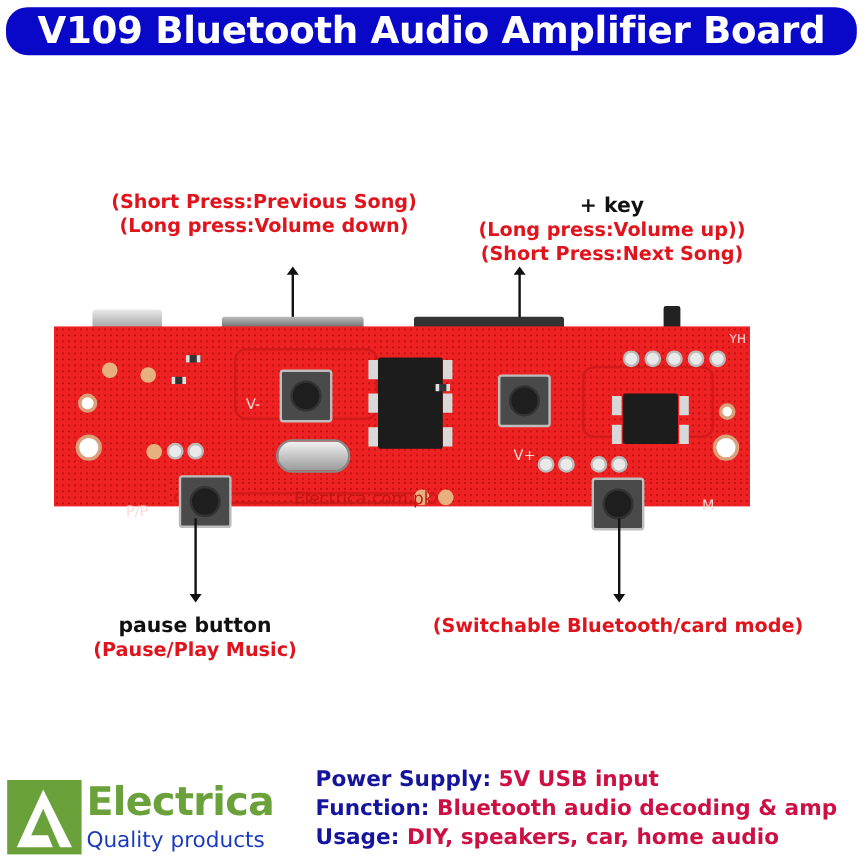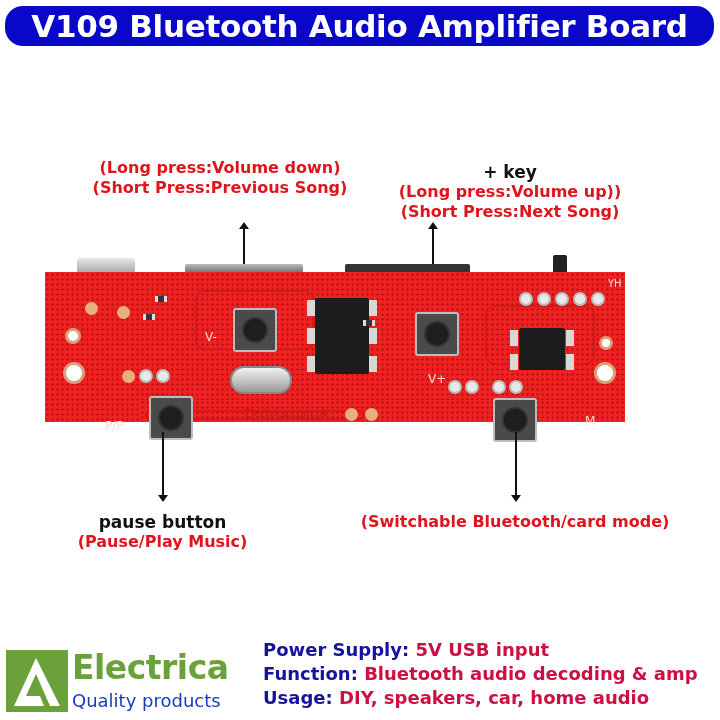--- a/index.html
+++ b/index.html
@@ -43,39 +43,39 @@
   .btn { position: absolute; width: 44px; height: 44px; background: #4a4a4a; border: 2px solid #bdbdbd; border-radius: 3px; }
   .btn::before { content: ""; position: absolute; left: 9px; top: 9px; width: 22px; height: 22px; border-radius: 50%; background: #1e1e1e; box-shadow: 0 0 0 2px #333; }
   .chip { position: absolute; background: #1c1c1c; border-radius: 2px; }
   .chip-pins { position: absolute; border-left: 8px dashed #d8d8d8; border-right: 8px dashed #d8d8d8; }
   .crystal { position: absolute; left: 185px; top: 116px; width: 62px; height: 28px; border-radius: 14px; background: linear-gradient(#f1f1f1,#9b9b9b); border: 2px solid #888; }
   .pad { position: absolute; width: 14px; height: 14px; border-radius: 50%; background: #e9e9e9; border: 2px solid #bbb; }
   .cpad { position: absolute; width: 13px; height: 13px; border-radius: 50%; background: #e7b17f; }
   .hole { position: absolute; border-radius: 50%; background: #fff; border: 3px solid #d9a07a; }
   .smd { position: absolute; width: 12px; height: 6px; background: #333; border-left: 3px solid #ddd; border-right: 3px solid #ddd; }
   .silk { position: absolute; color: #ffd7d7; font-size: 12px; font-family: "DejaVu Sans", sans-serif; }
-  .watermark { position: absolute; color: #c01616; font-size: 10px; }
+  .watermark { position: absolute; color: #c01616; font-size: 14px; }
 
   .logo { position: absolute; left: 6px; top: 650px; width: 62px; height: 62px; background: #6aa13a; }
   .brand-name { position: absolute; left: 72px; top: 648px; color: #6aa13a; font-size: 33px; font-weight: bold; letter-spacing: -0.5px; }
   .brand-tag { position: absolute; left: 72px; top: 690px; color: #1a3cbc; font-size: 18px; }
   .spec { position: absolute; left: 263px; font-size: 18px; font-weight: bold; line-height: 24px; }
   .spec .sk { color: #14149c; }
   .spec .sv { color: #cc1044; }
 </style>
 </head>
 <body>
 
 <div class="banner">
   <span>V109 Bluetooth Audio Amplifier Board</span>
 </div>
 
 <div class="lbl" style="left:70px; top:158px; width:300px;">
+  <div class="r">(Short Press:Previous Song)</div>
   <div class="r">(Long press:Volume down)</div>
-  <div class="r">(Short Press:Previous Song)</div>
 </div>
 <div class="arrow-line arrow-up" style="left:243px; top:228px; height:80px;"></div>
 
 <div class="lbl" style="left:370px; top:162px; width:280px;">
   <div class="k">+ key</div>
   <div class="r">(Long press:Volume up))</div>
   <div class="r">(Short Press:Next Song)</div>
 </div>
 <div class="arrow-line arrow-up" style="left:432px; top:228px; height:84px;"></div>
 

